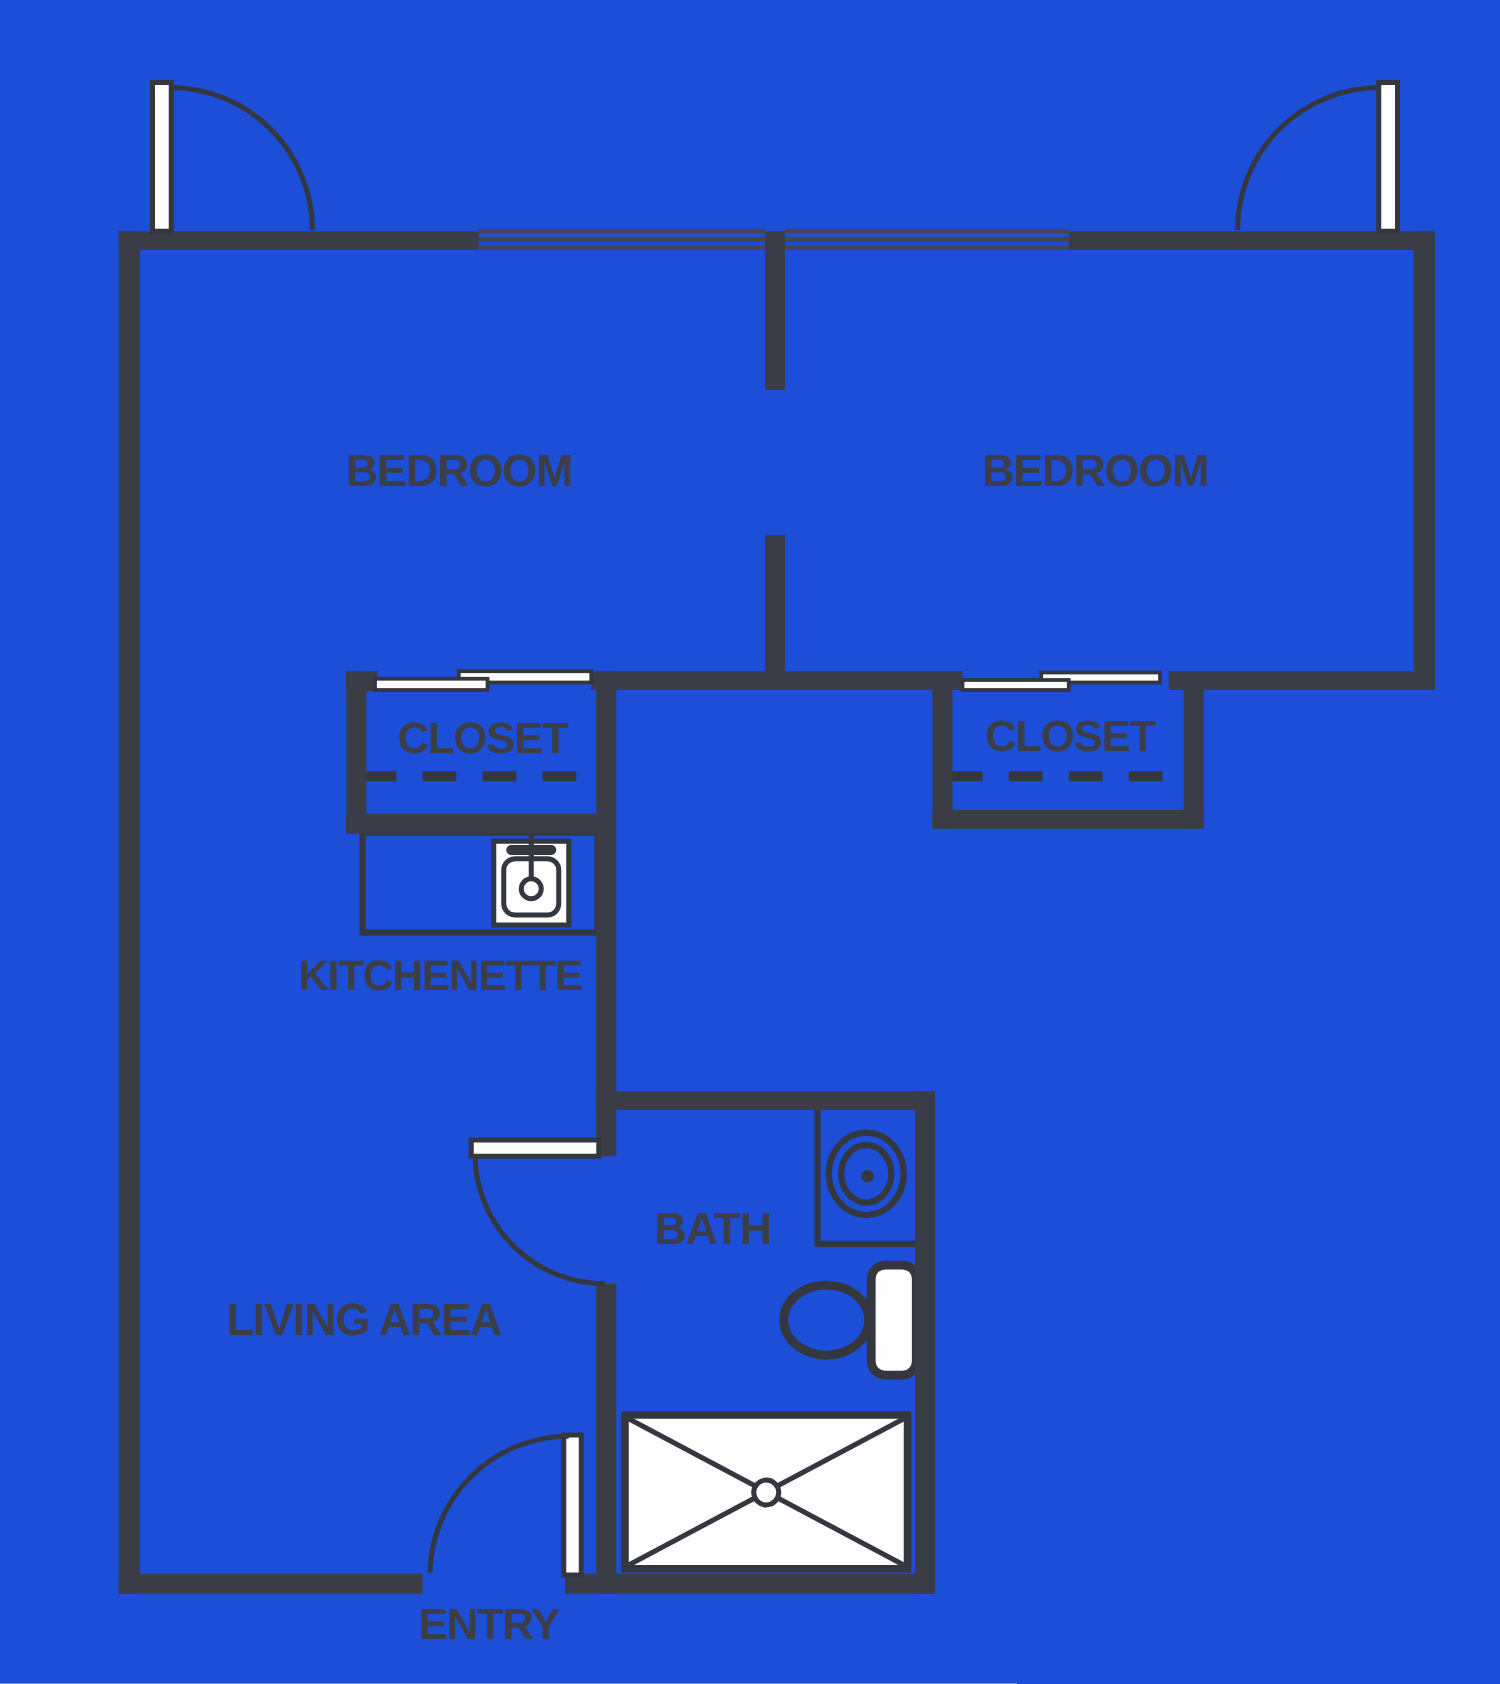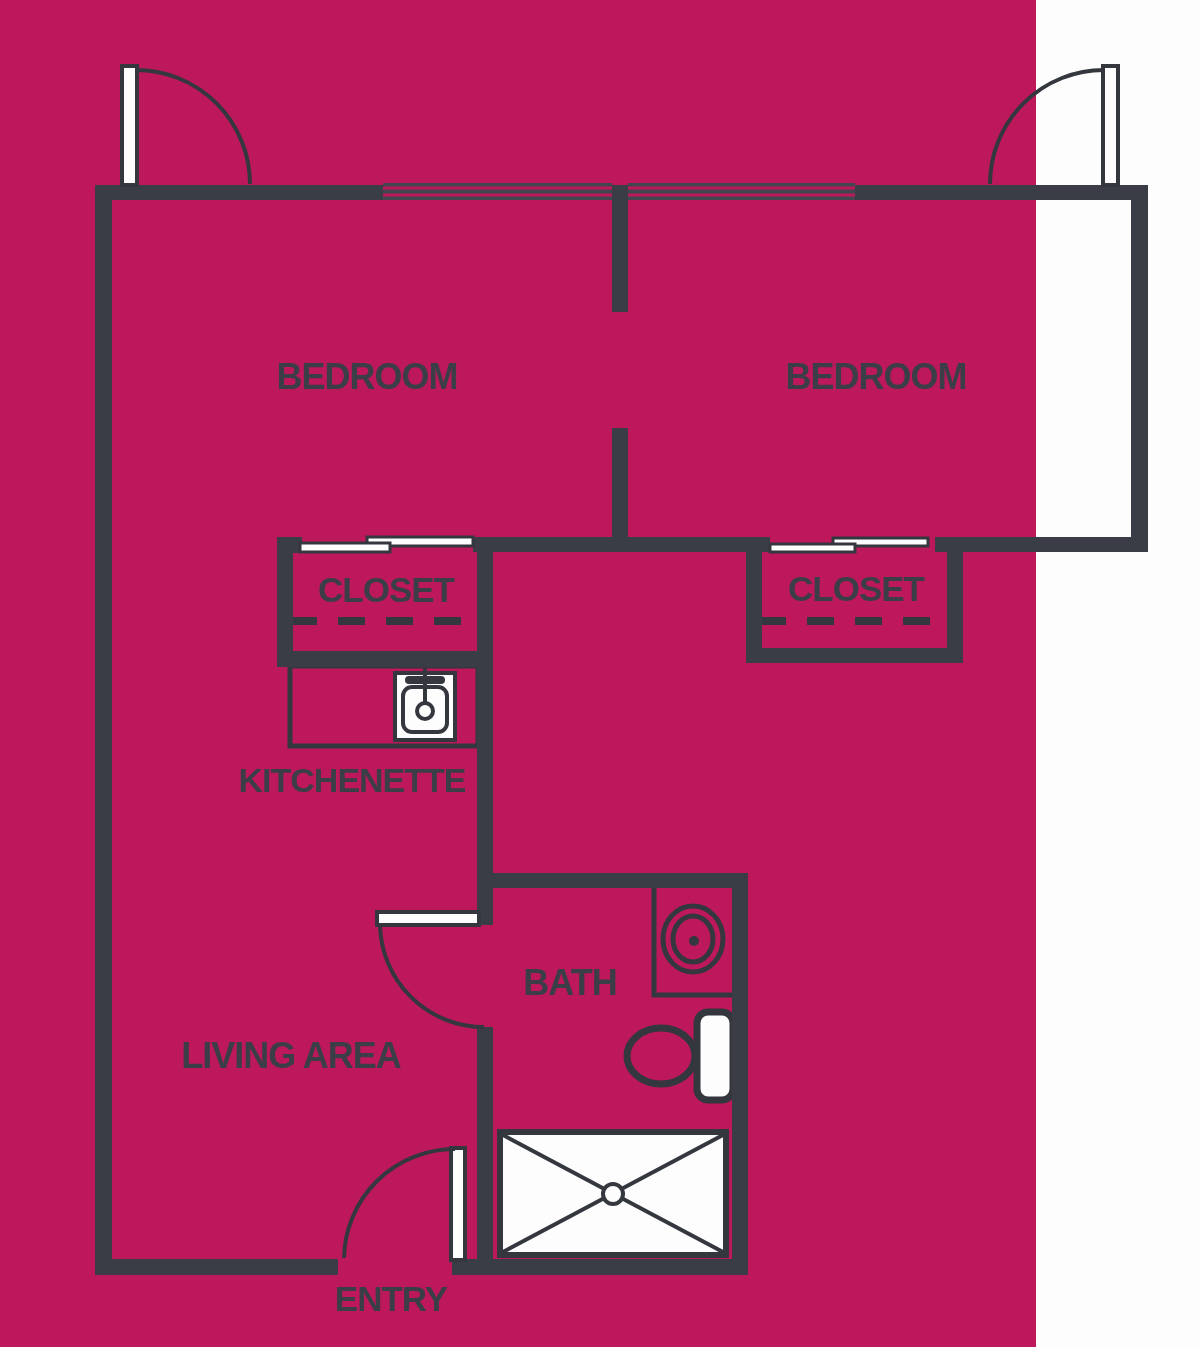--- a/index.html
+++ b/index.html
@@ -2,23 +2,23 @@
 <html><head>
 <meta charset="utf-8">
 <style>
   html, body {
     margin: 0;
     padding: 0;
     background: #fdfdfe;
   }
   #stage {
     position: relative;
-    width: 1036px;
+    width: 1200px;
     height: 1347px;
-    background: #be185d;
+    background: #1d4ed8;
     font-family: "Liberation Sans", sans-serif;
   }
   svg { display: block; }
   .room-label {
     font-family: "Liberation Sans", "DejaVu Sans", sans-serif;
     font-weight: bold;
     fill: #3b3e47;
     letter-spacing: -1px;
   }
 </style>

